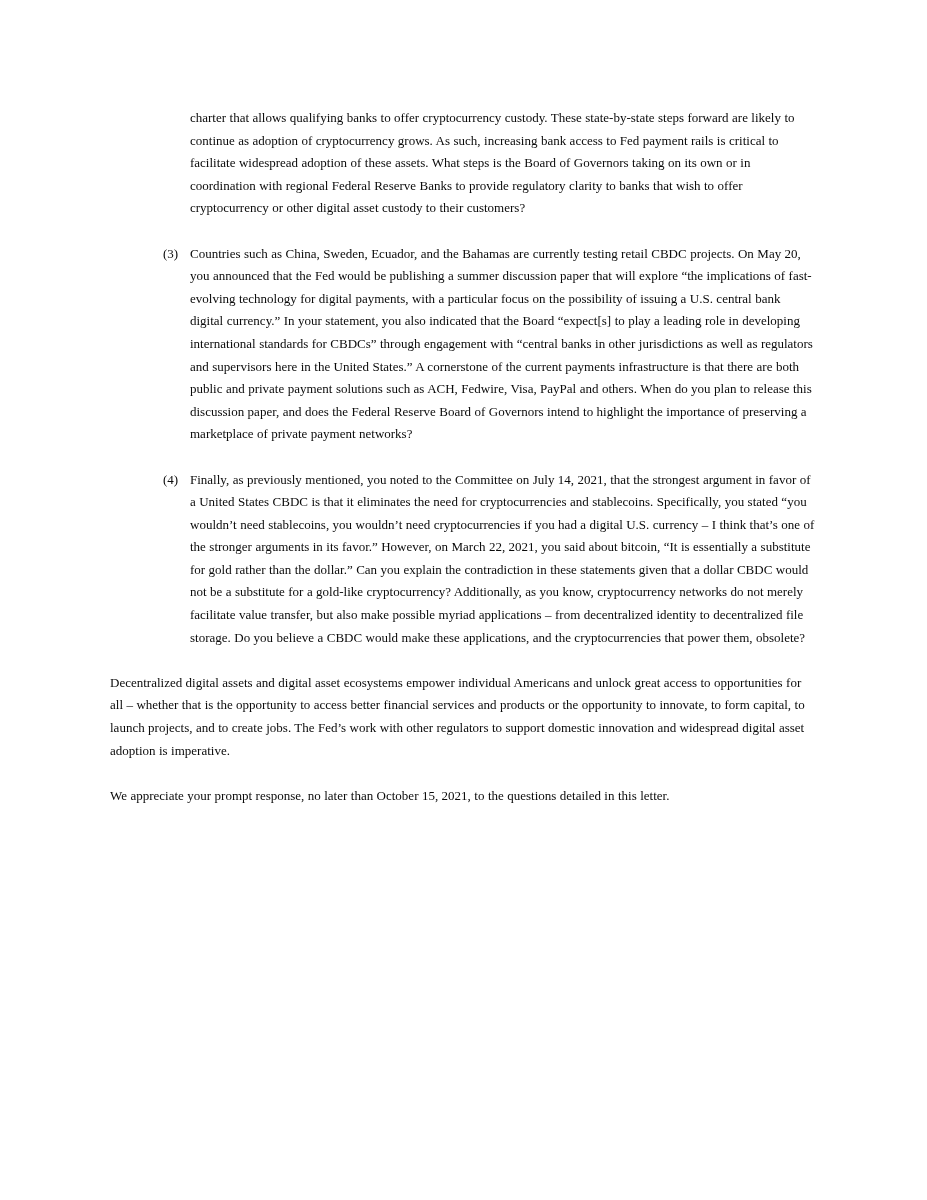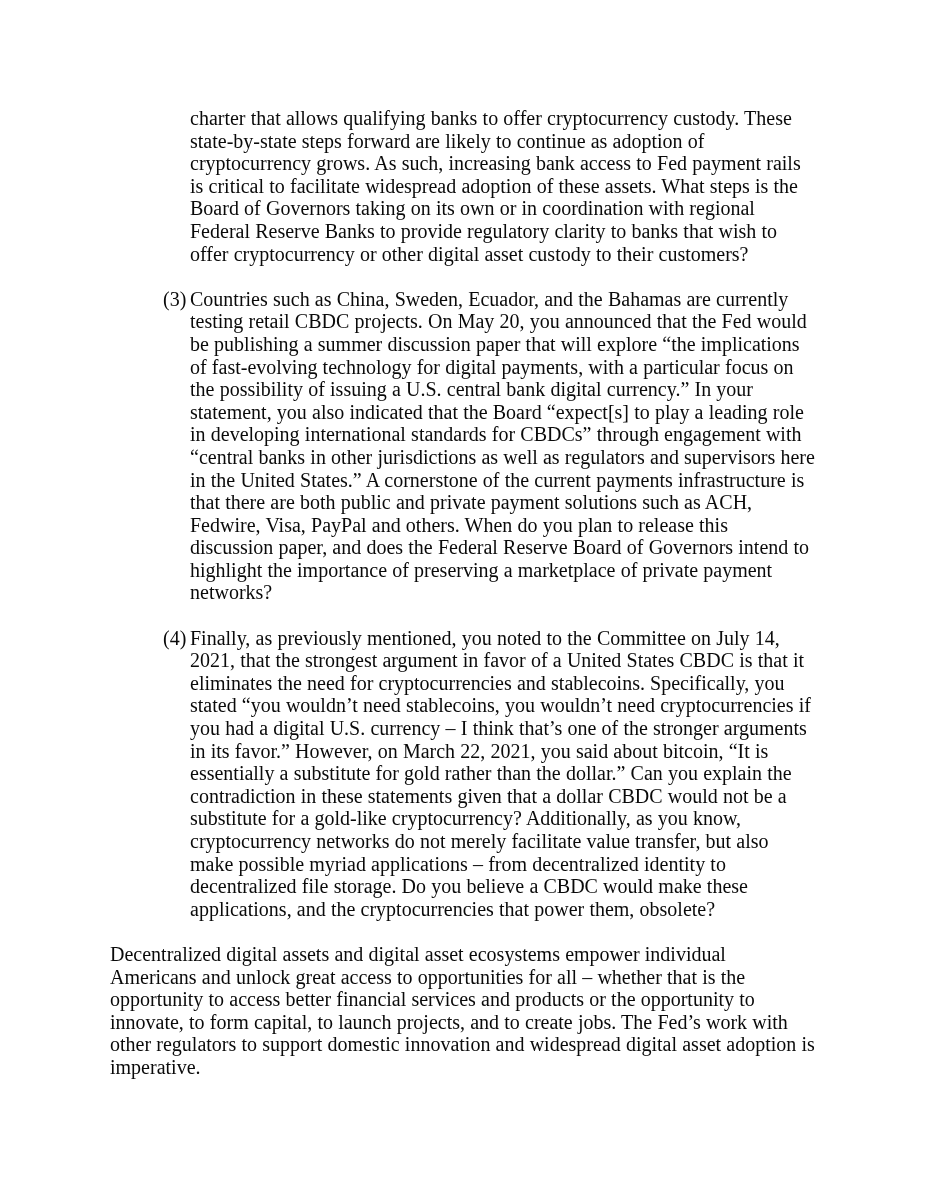--- a/index.html
+++ b/index.html
@@ -13,21 +13,21 @@
     color: #0a0a0a;
     -webkit-font-smoothing: antialiased;
   }
   .page {
     position: absolute;
     inset: 0;
     background: #ffffff;
     padding: 107px 112px 40px 110px;
   }
   .para {
-    font-size: 20px;
+    font-size: 13px;
     line-height: 22.6px;
     margin-bottom: 22.6px;
     text-align: left;
     word-spacing: 0.2px;
   }
   .para:last-child { margin-bottom: 0; }
   .para.hang {
     position: relative;
     padding-left: 80px;
   }
@@ -55,15 +55,18 @@
 
     <p class="para hang">
       <span class="num">(4)</span>
       <span class="text">Finally, as previously mentioned, you noted to the Committee on July 14, 2021, that the strongest argument in favor of a United States CBDC is that it eliminates the need for cryptocurrencies and stablecoins. Specifically, you stated “you wouldn’t need stablecoins, you wouldn’t need cryptocurrencies if you had a digital U.S. currency – I think that’s one of the stronger arguments in its favor.” However, on March 22, 2021, you said about bitcoin, “It is essentially a substitute for gold rather than the dollar.” Can you explain the contradiction in these statements given that a dollar CBDC would not be a substitute for a gold-like cryptocurrency? Additionally, as you know, cryptocurrency networks do not merely facilitate value transfer, but also make possible myriad applications – from decentralized identity to decentralized file storage. Do you believe a CBDC would make these applications, and the cryptocurrencies that power them, obsolete?</span>
     </p>
 
     <p class="para">
       <span class="text">Decentralized digital assets and digital asset ecosystems empower individual Americans and unlock great access to opportunities for all – whether that is the opportunity to access better financial services and products or the opportunity to innovate, to form capital, to launch projects, and to create jobs. The Fed’s work with other regulators to support domestic innovation and widespread digital asset adoption is imperative.</span>
     </p>
 
+    <p class="para">
+      <span class="text">We appreciate your prompt response, no later than October 15, 2021, to the questions detailed in this letter.</span>
+    </p>
 
   </section>
 </main>
 
 </body></html>

